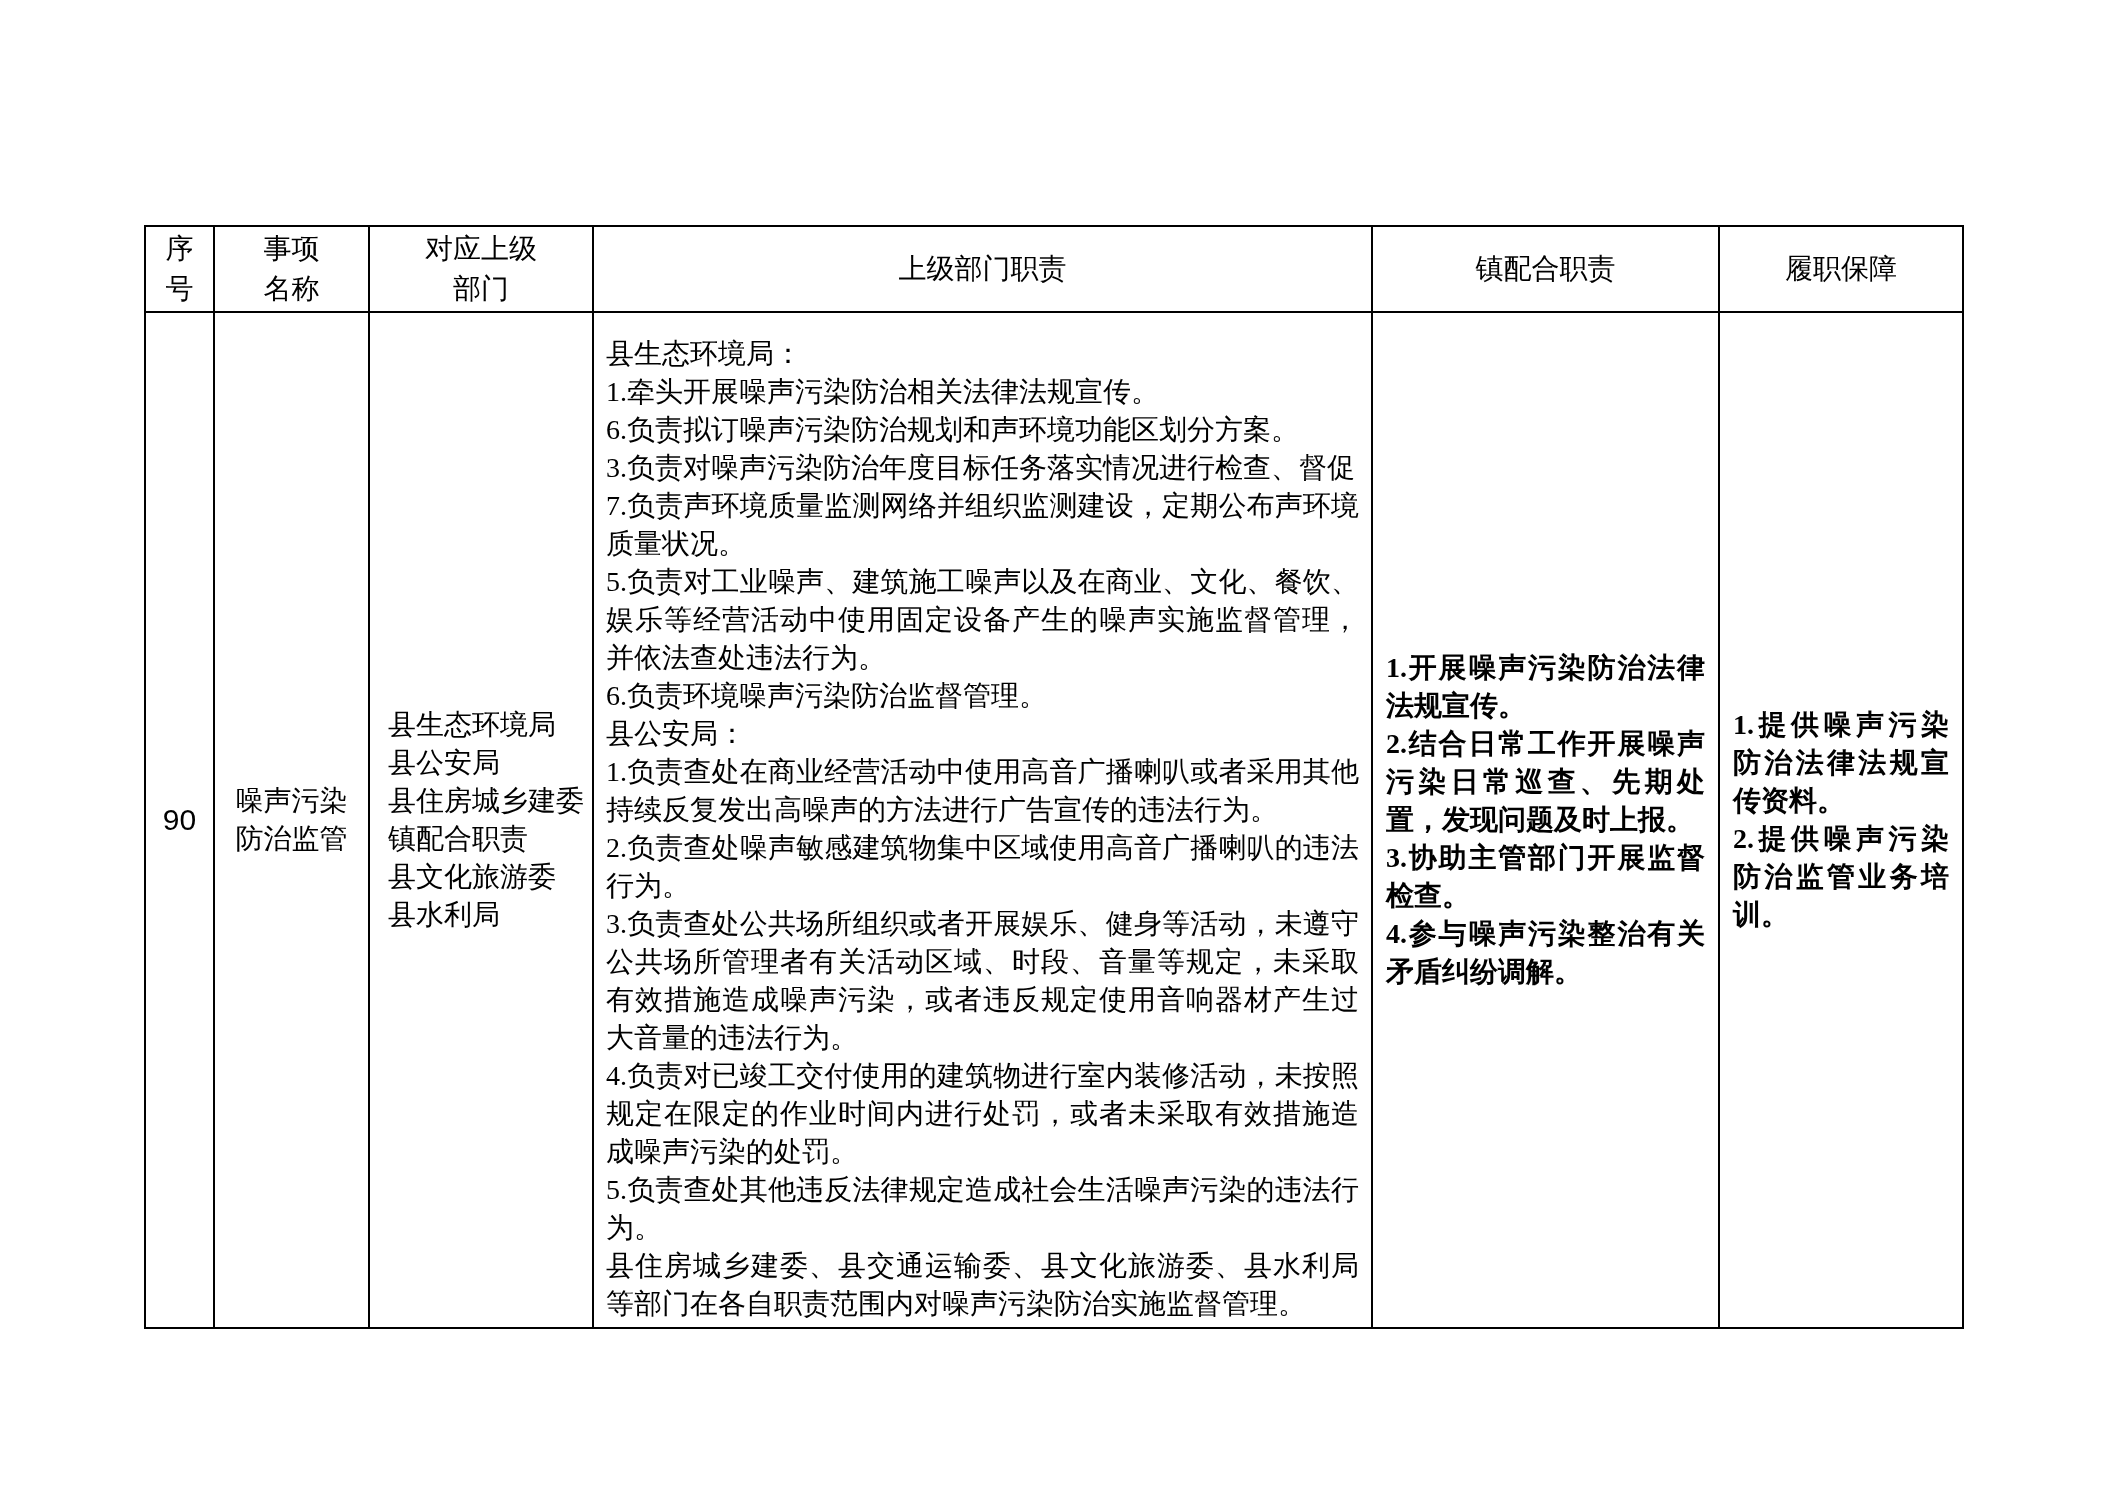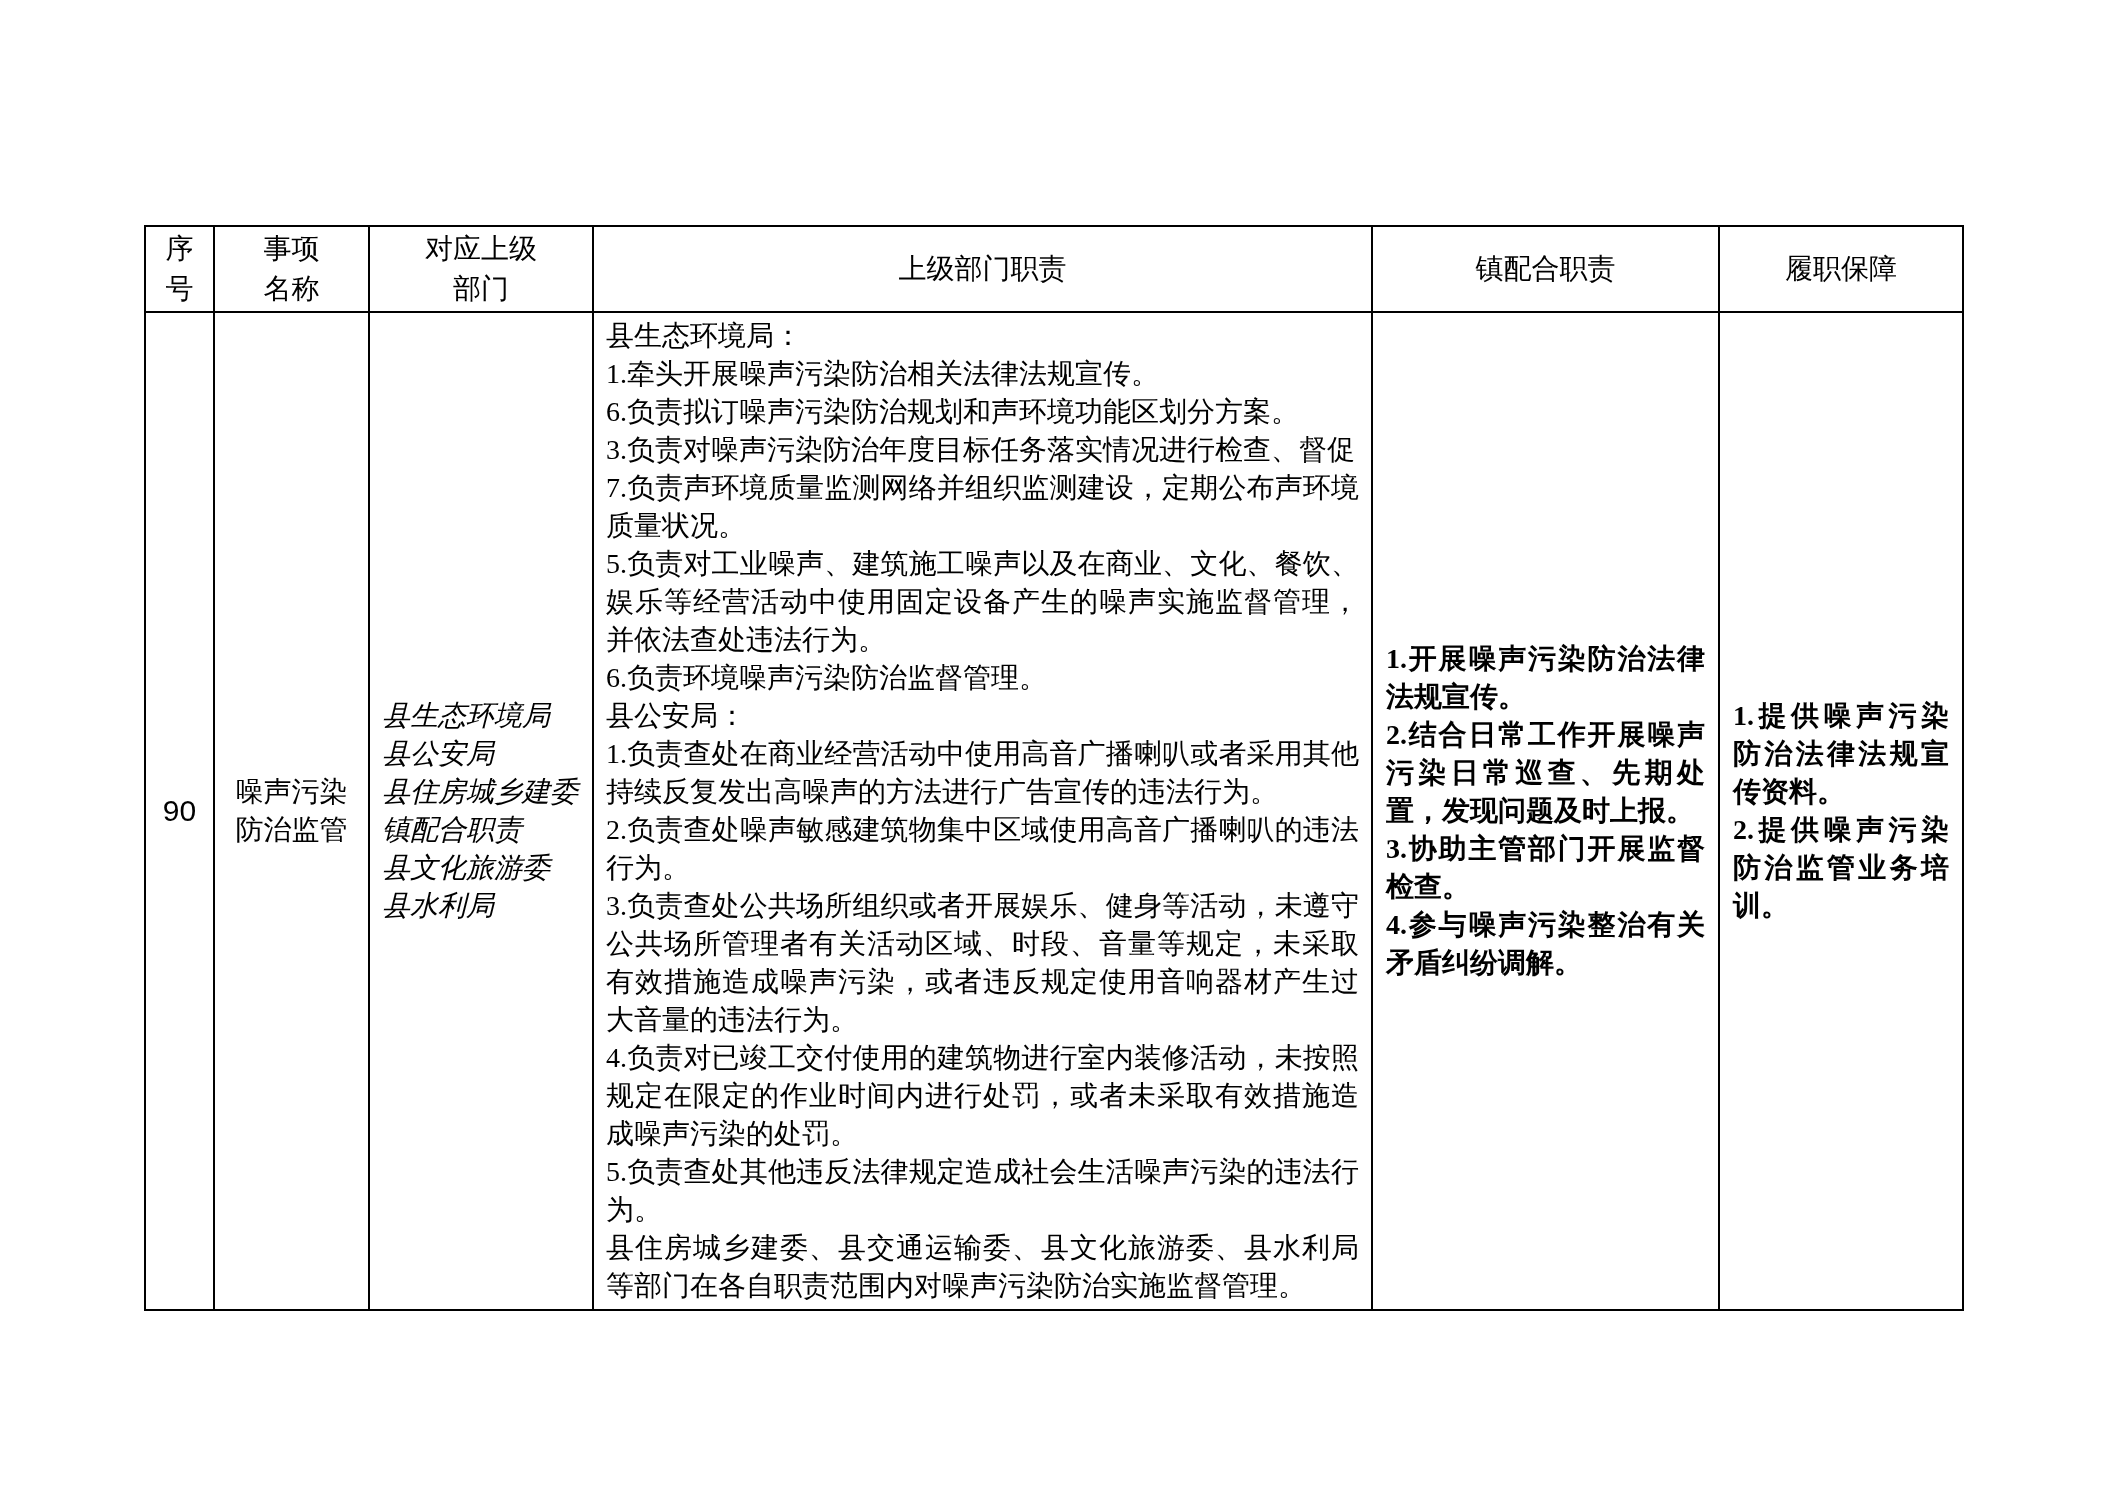--- a/index.html
+++ b/index.html
@@ -56,27 +56,26 @@
     font-size: 30px;
     margin-left: 36px;
   }
   td.c-item {
     text-align: center;
     white-space: pre-line;
     padding: 4px 20px;
   }
   td.c-dept {
     text-align: left;
-    padding-left: 12px;
+    padding-left: 18px;
     padding-right: 6px;
-    font-style: italic;
   }
   td.c-superior {
     vertical-align: top;
-    padding-top: 4px;
+    padding-top: 22px;
     margin-left: 12px;
   }
   td.c-superior .duty-par,
   td.c-town .duty-par,
   td.c-guarantee .duty-par {
     text-align: justify;
   }
   td.c-town, td.c-guarantee {
     padding-left: 13px;
     padding-right: 13px;

